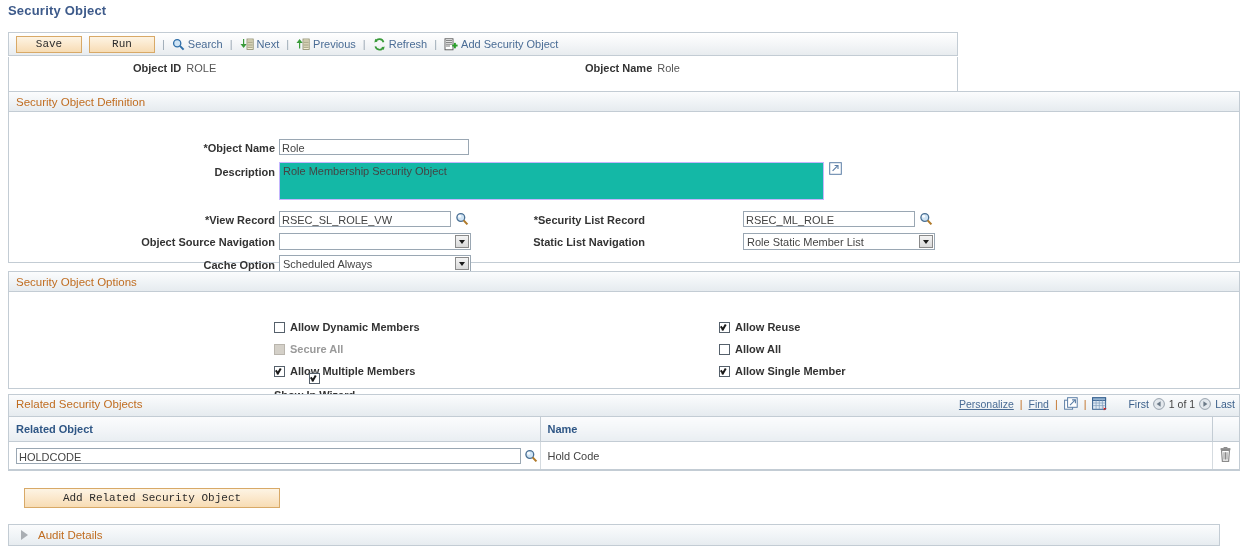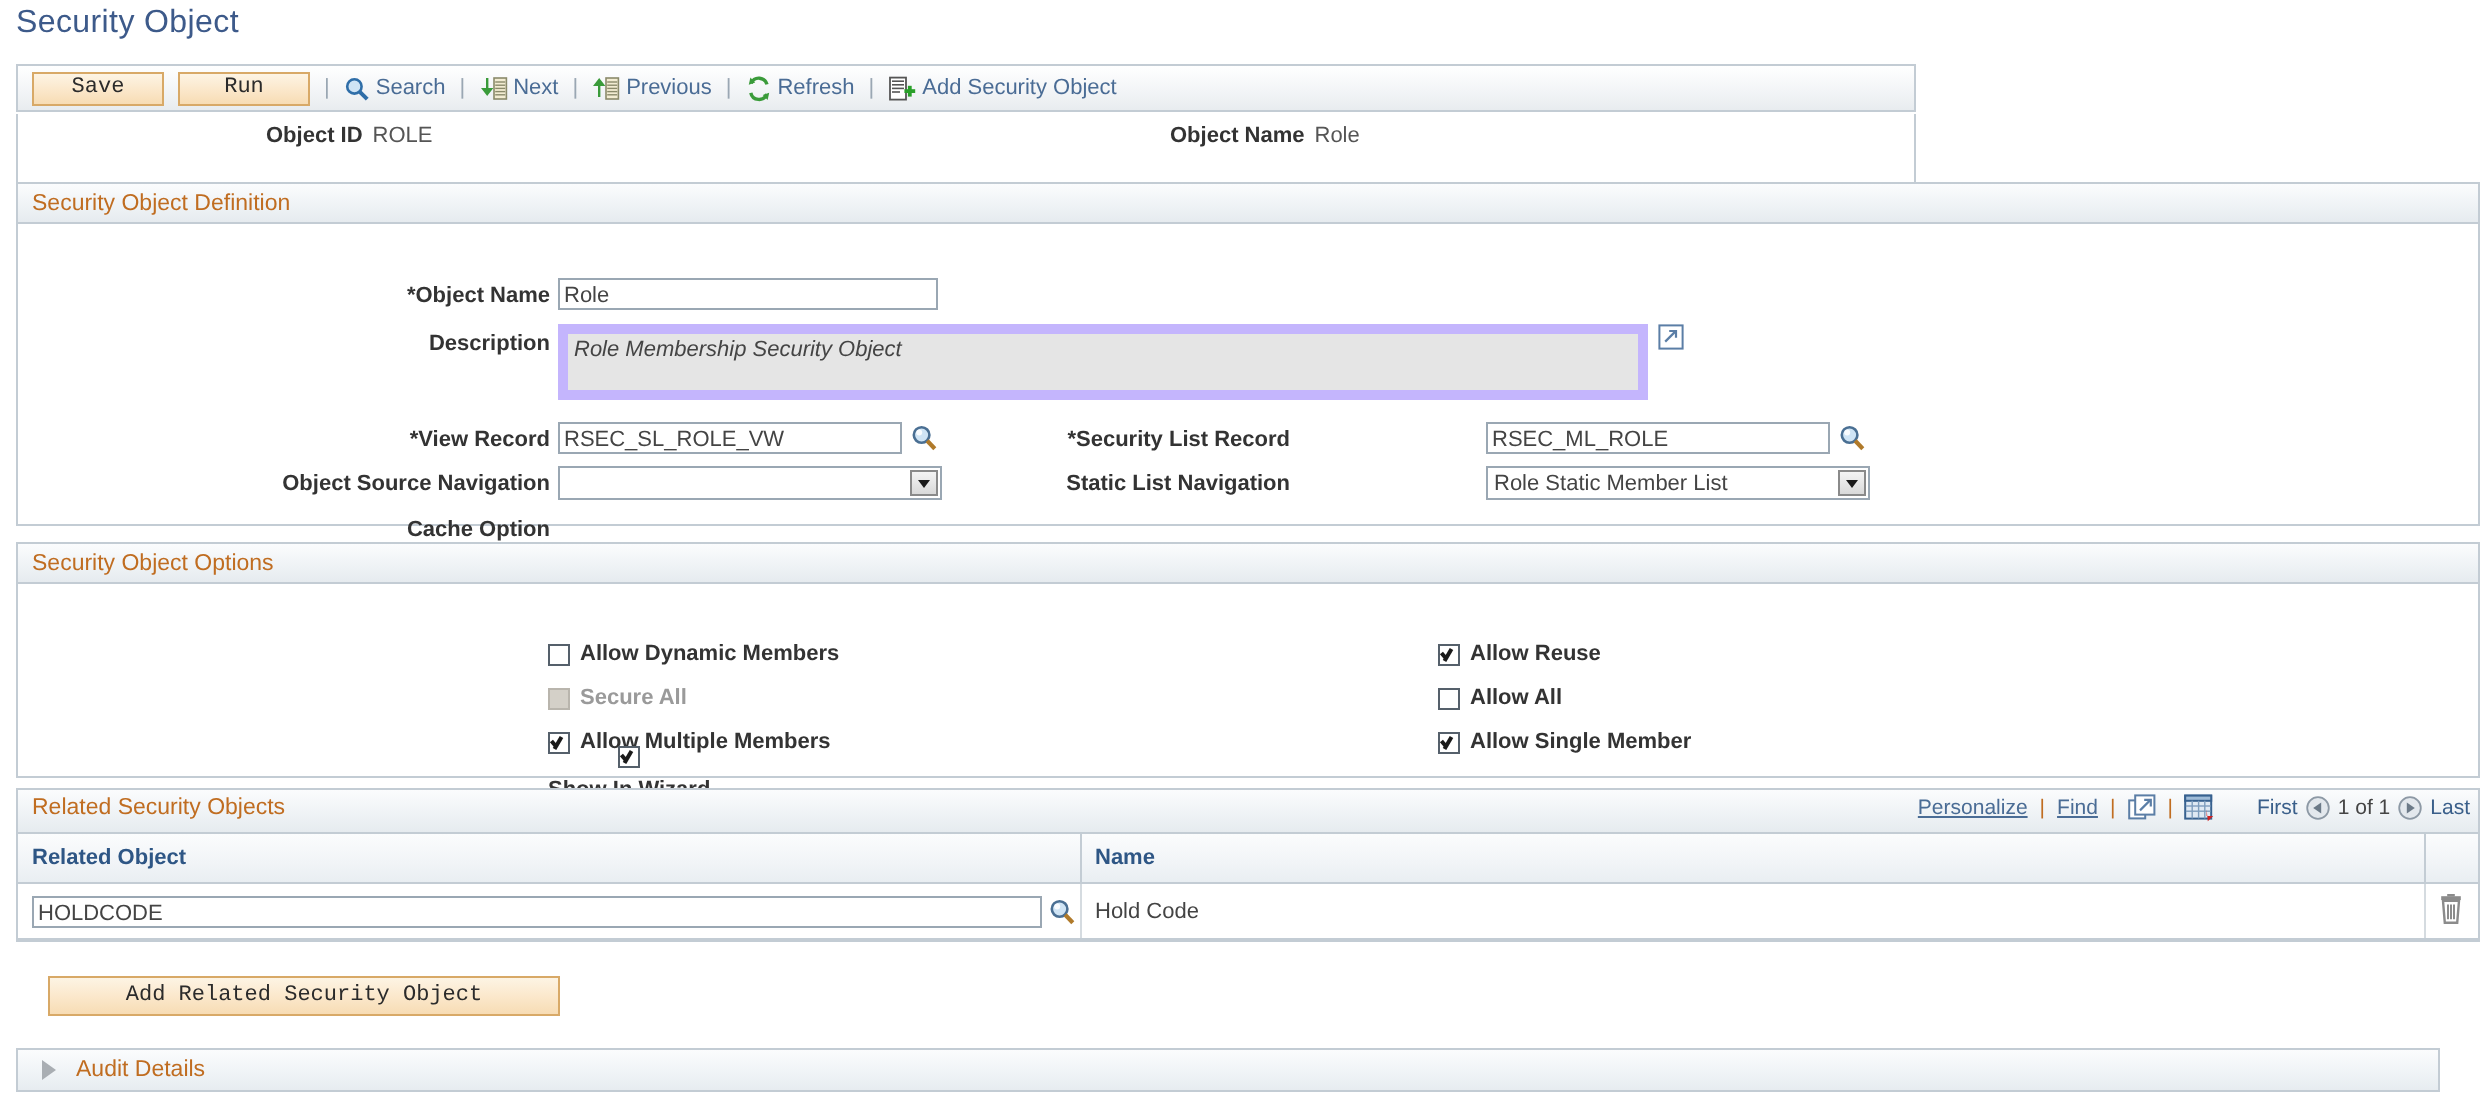--- a/index.html
+++ b/index.html
@@ -7,21 +7,21 @@
     width:1245px;height:554px;
     background:#ffffff;
     font-family:"Liberation Sans", sans-serif;
     font-size:11px;
     color:#333333;
     overflow:hidden;
     position:relative;
   }
   .page-title{
     position:absolute;left:8px;top:3px;
-    font-size:16px;color:#3d5a8a;font-weight:normal;
+    font-size:13px;color:#3d5a8a;font-weight:bold;
     letter-spacing:.2px;
   }
 
   
   .toolbar{
     position:absolute;left:8px;top:32px;width:950px;height:24px;
     background:linear-gradient(to bottom,#ffffff 0%,#f3f5f7 55%,#e8ecef 100%);
     border:1px solid #c3ccd4;
     box-sizing:border-box;
     display:flex;align-items:center;
@@ -78,23 +78,23 @@
     font-weight:bold;color:#333;font-size:11px;white-space:nowrap;
   }
   .inp{
     position:absolute;box-sizing:border-box;
     border:1px solid #9aa7b3;background:#fff;
     font-family:"Liberation Sans",sans-serif;font-size:11px;color:#444;
     padding:1px 2px;height:16px;line-height:14px;
   }
   .ta{
     position:absolute;box-sizing:border-box;
-    border:5px solid #c4b5fd;background:#e5e5e5;
+    border:1px solid #c4b5fd;background:#14b8a6;
     font-family:"Liberation Sans",sans-serif;font-size:11px;color:#444;
-    padding:2px 3px;resize:none;overflow:hidden;line-height:13px;font-style:italic;
+    padding:2px 3px;resize:none;overflow:hidden;line-height:13px;
   }
   .sel{
     position:absolute;box-sizing:border-box;
     border:1px solid #9aa7b3;background:#fff;
     height:17px;display:flex;align-items:center;
     font-size:11px;color:#444;padding-left:3px;cursor:pointer;
   }
   .sel .arrow{
     position:absolute;right:1px;top:1px;width:14px;height:13px;
     background:linear-gradient(to bottom,#f4f4f4,#d9d9d9);
@@ -339,20 +339,26 @@
 
     <div class="lbl-r" style="left:420px;top:124px;width:216px;">Static List Navigation</div>
     <div class="sel" style="left:734px;top:121px;width:192px;">
       <span>Role Static Member List</span>
       <span class="arrow">
           <i></i>
         </span>
     </div>
 
     <div class="lbl-r" style="left:80px;top:147px;width:186px;">Cache Option</div>
+    <div class="sel" style="left:270px;top:143px;width:192px;">
+      <span>Scheduled Always</span>
+      <span class="arrow">
+          <i></i>
+        </span>
+    </div>
   </div>
 </div>
 
 <div class="panel" style="top:271px;height:118px;">
   <div class="panel-hd">Security Object Options</div>
   <div class="panel-bd" style="height:97px;">
 
     <div class="cbrow" style="left:265px;top:29px;">
       <span class="cb"></span>
       <span class="cblab">Allow Dynamic Members</span>

